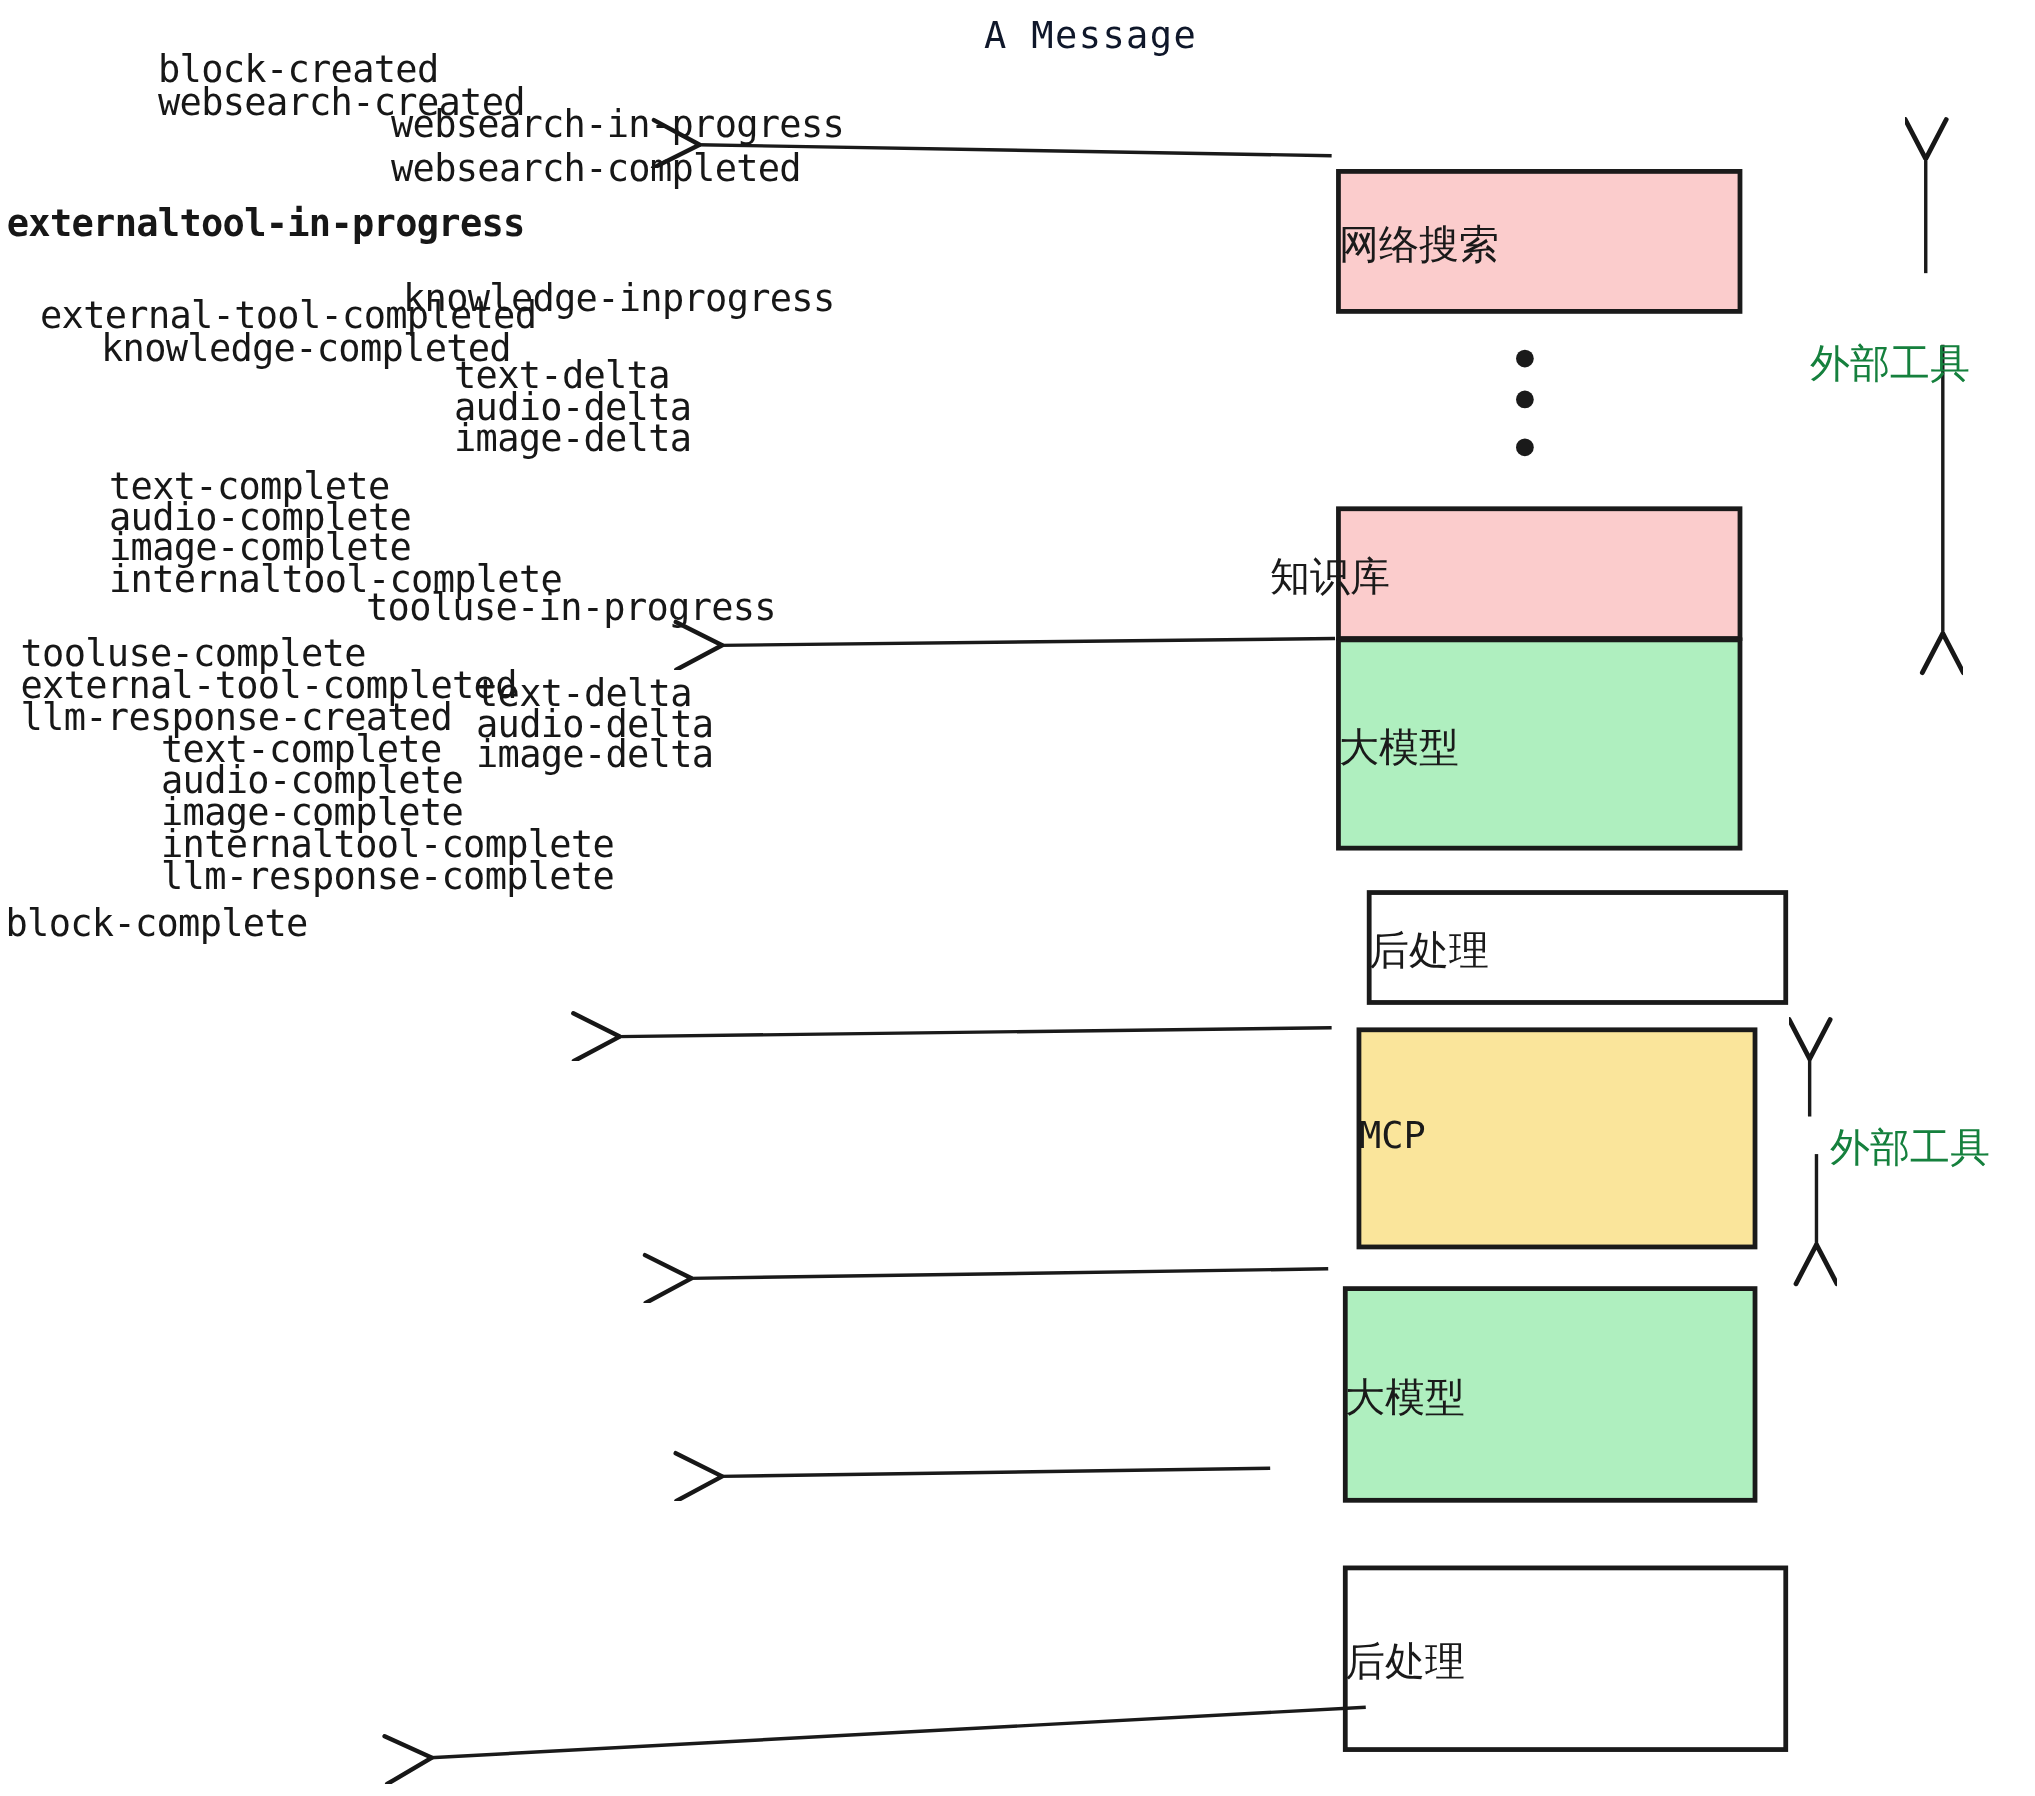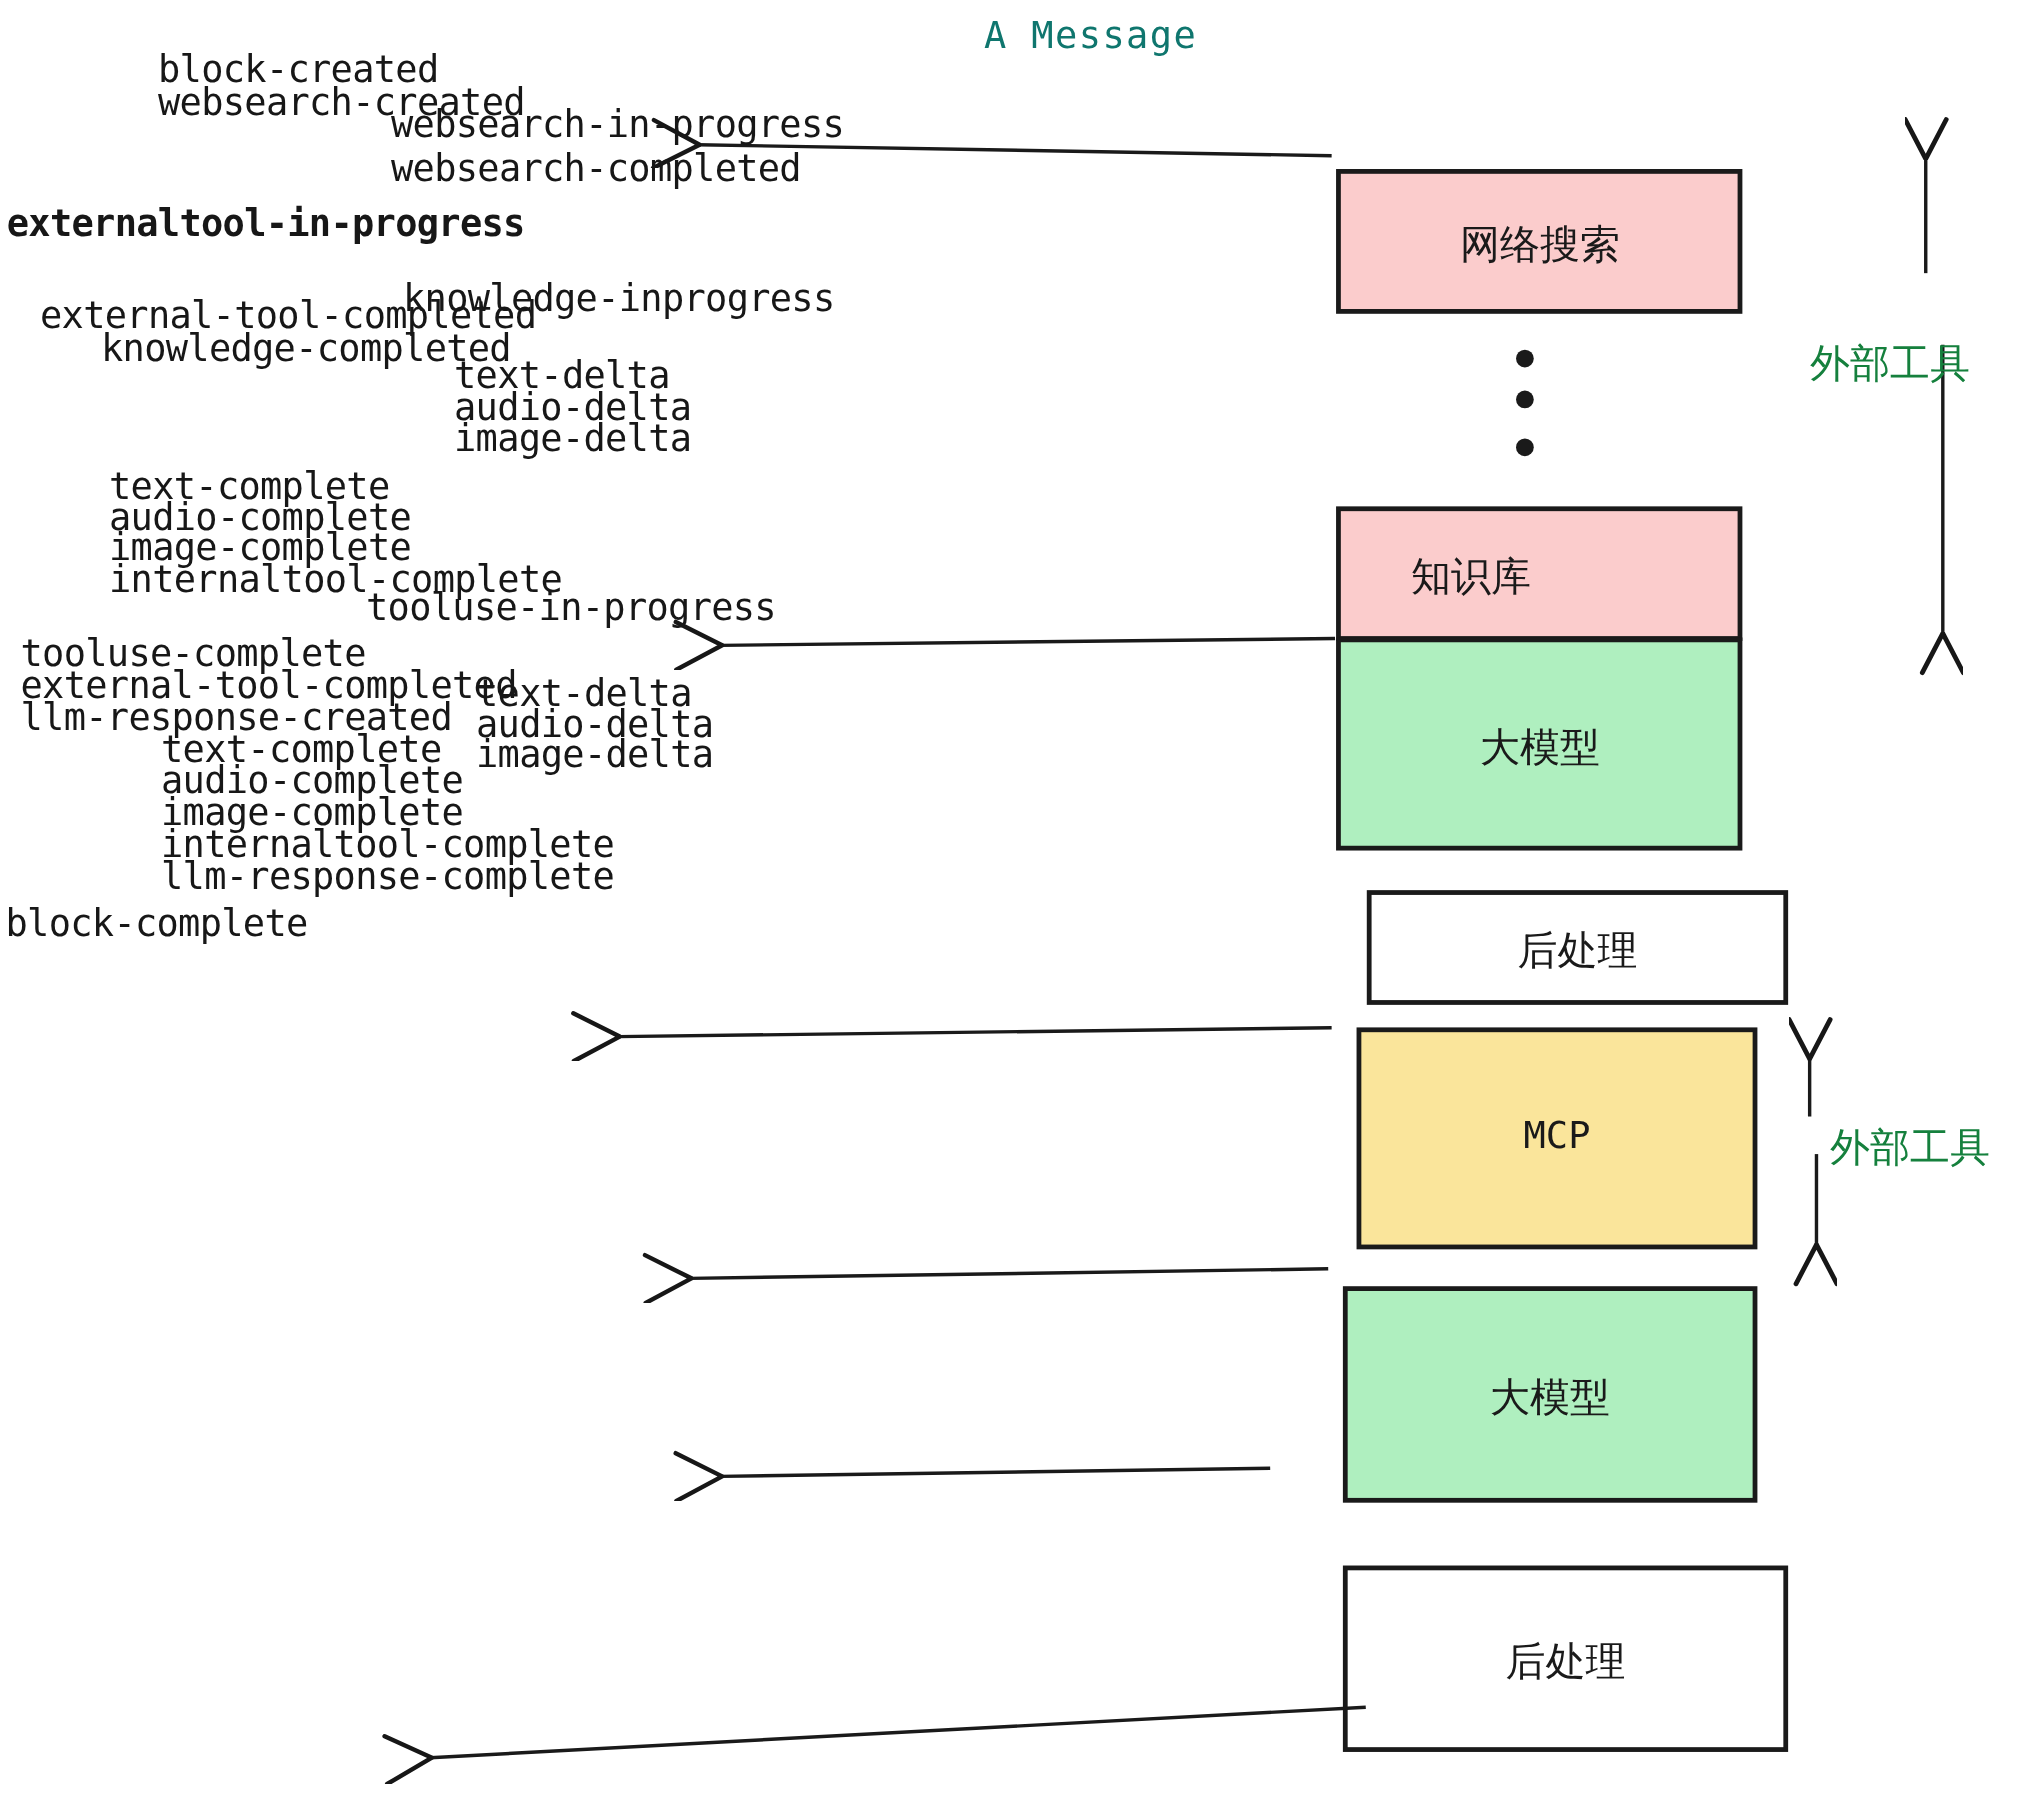--- a/index.html
+++ b/index.html
@@ -17,31 +17,30 @@
     font-size:37px;
     line-height:1;
     color:#171717;
     white-space:pre;
     letter-spacing:-0.7px;
   }
   .title{
     position:absolute;
     font-family:"DejaVu Sans Mono","Liberation Mono",monospace;
     font-size:37px;
-    color:#0f766e;
+    color:#0f172a;
     white-space:pre;
     letter-spacing:1.4px;
   }
   .boxlabel{
     position:absolute;
     font-family:"DejaVu Sans","Liberation Sans",sans-serif;
     font-size:40px;
     color:#1a1a1a;
     white-space:pre;
-    text-align:center;
   }
   .grouplabel{
     position:absolute;
     font-family:"DejaVu Sans","Liberation Sans",sans-serif;
     font-size:40px;
     color:#15803d;
     white-space:pre;
   }
 </style>
 </head>

